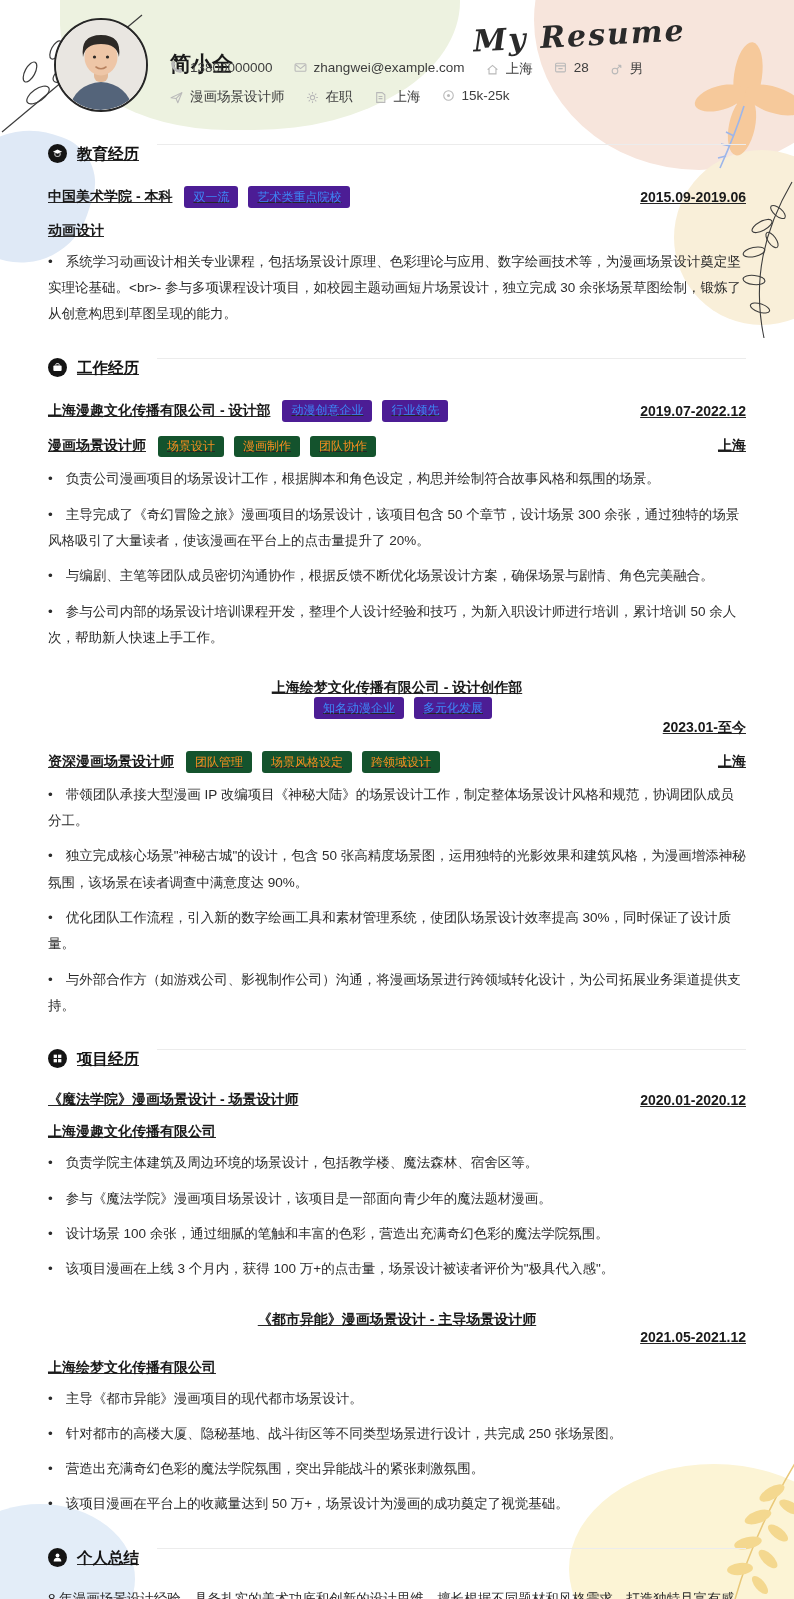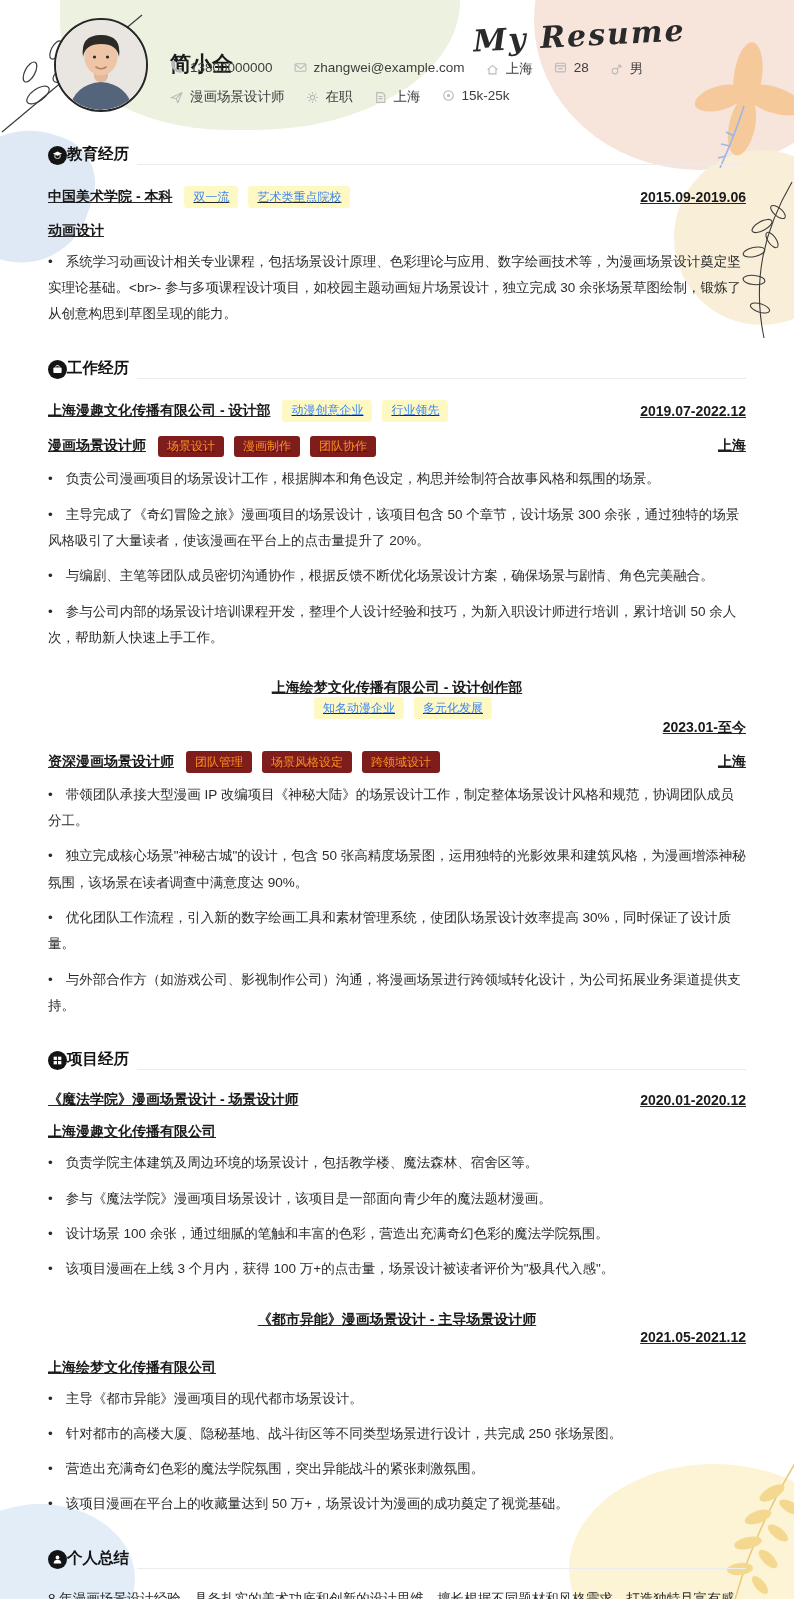--- a/index.html
+++ b/index.html
@@ -23,33 +23,33 @@
   .name{position:absolute;left:122px;top:18px;font-size:21px;font-weight:bold;color:#1a1a1a;margin-top:32px;}
   .watermark{position:absolute;right:60px;top:18px;font-family:"DejaVu Serif","Liberation Serif",serif;font-style:italic;font-weight:600;font-size:30px;color:#2a2a2a;letter-spacing:2px;transform:rotate(-3deg);}
   .c-row{position:absolute;left:122px;display:flex;align-items:flex-start;gap:21px;font-size:13.5px;color:#3d3d3d;white-space:nowrap;}
   .c-row.r1{top:60px;}
   .c-row.r2{top:88px;}
   .c-item{display:flex;align-items:center;gap:7px;}
   .c-item svg{width:13px;height:13px;flex:none;}
   
   .section{margin-top:30px;}
   .section.first{margin-top:16px;}
-  .sec-head{display:flex;align-items:flex-end;}
+  .sec-head{display:flex;align-items:flex-start;gap:10px;text-decoration:underline;}
   .sec-icon{width:19px;height:19px;border-radius:50%;background:#141414;display:flex;align-items:center;justify-content:center;flex:none;}
   .sec-icon svg{width:11px;height:11px;}
   .sec-title{font-weight:bold;font-size:15.5px;color:#141414;}
   .sec-line{flex:1;height:1px;background:#ececec;margin-left:8px;}
   .entry-head{display:flex;align-items:center;margin-top:21px;text-decoration:underline;}
   .entry-head.tight{margin-top:14px;}
   .entry-head.gap-top{margin-top:28px;flex-direction:column;}
   .entry-title{font-weight:bold;font-size:14px;color:#1a1a1a;}
   .tags{display:flex;gap:10px;margin-left:12px;}
   .tag{font-size:12px;padding:2.5px 9px;border-radius:3px;line-height:1.4;}
-  .tag.blue{color:#3d86f5;background:#fef9c3;}
-  .tag.orange{color:#f98e1f;background:#7f1d1d;}
+  .tag.blue{color:#3d86f5;background:#4c1d95;}
+  .tag.orange{color:#f98e1f;background:#14532d;}
   .entry-right{margin-left:auto;font-weight:bold;font-size:14px;color:#1a1a1a;}
   .bullets{margin:8px 0 0;padding:0;list-style:none;}
   .bullets li{font-size:13.5px;line-height:1.95;margin-top:9px;color:#2b2b2b;}
   .bullets li::before{content:"•";margin-right:13px;}
   .para{font-size:13.5px;line-height:2.05;margin-top:16px;color:#2b2b2b;}
 </style>
 </head>
 <body>
 
 <div class="deco blob blob-green"></div>

